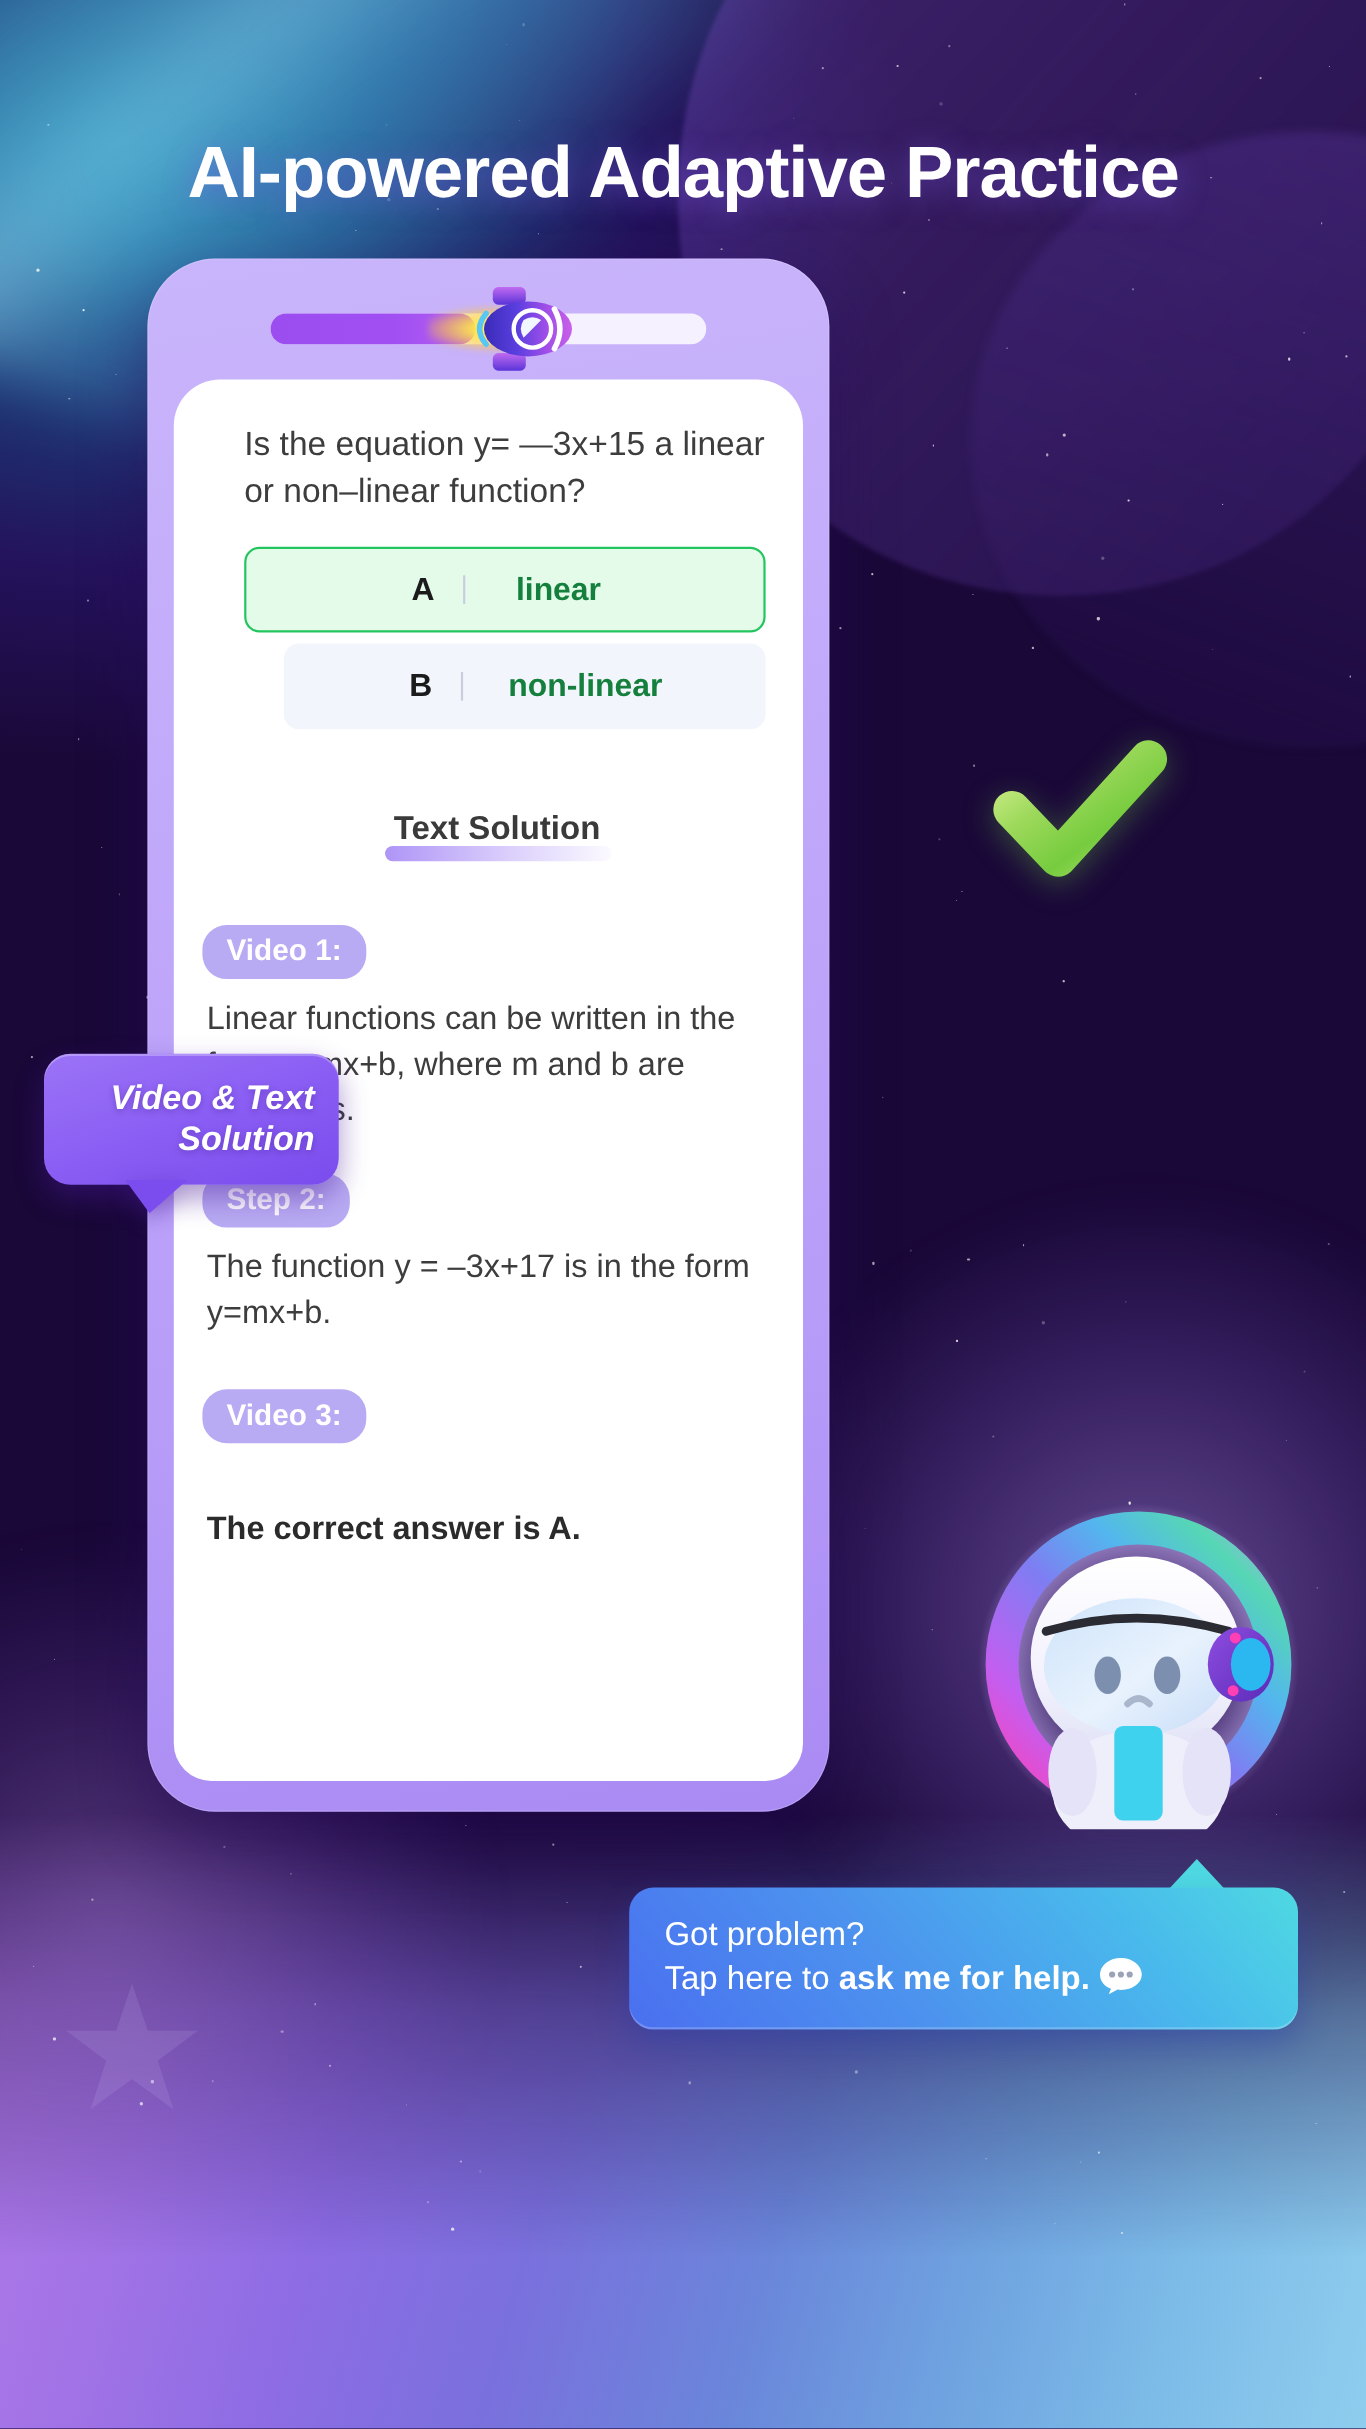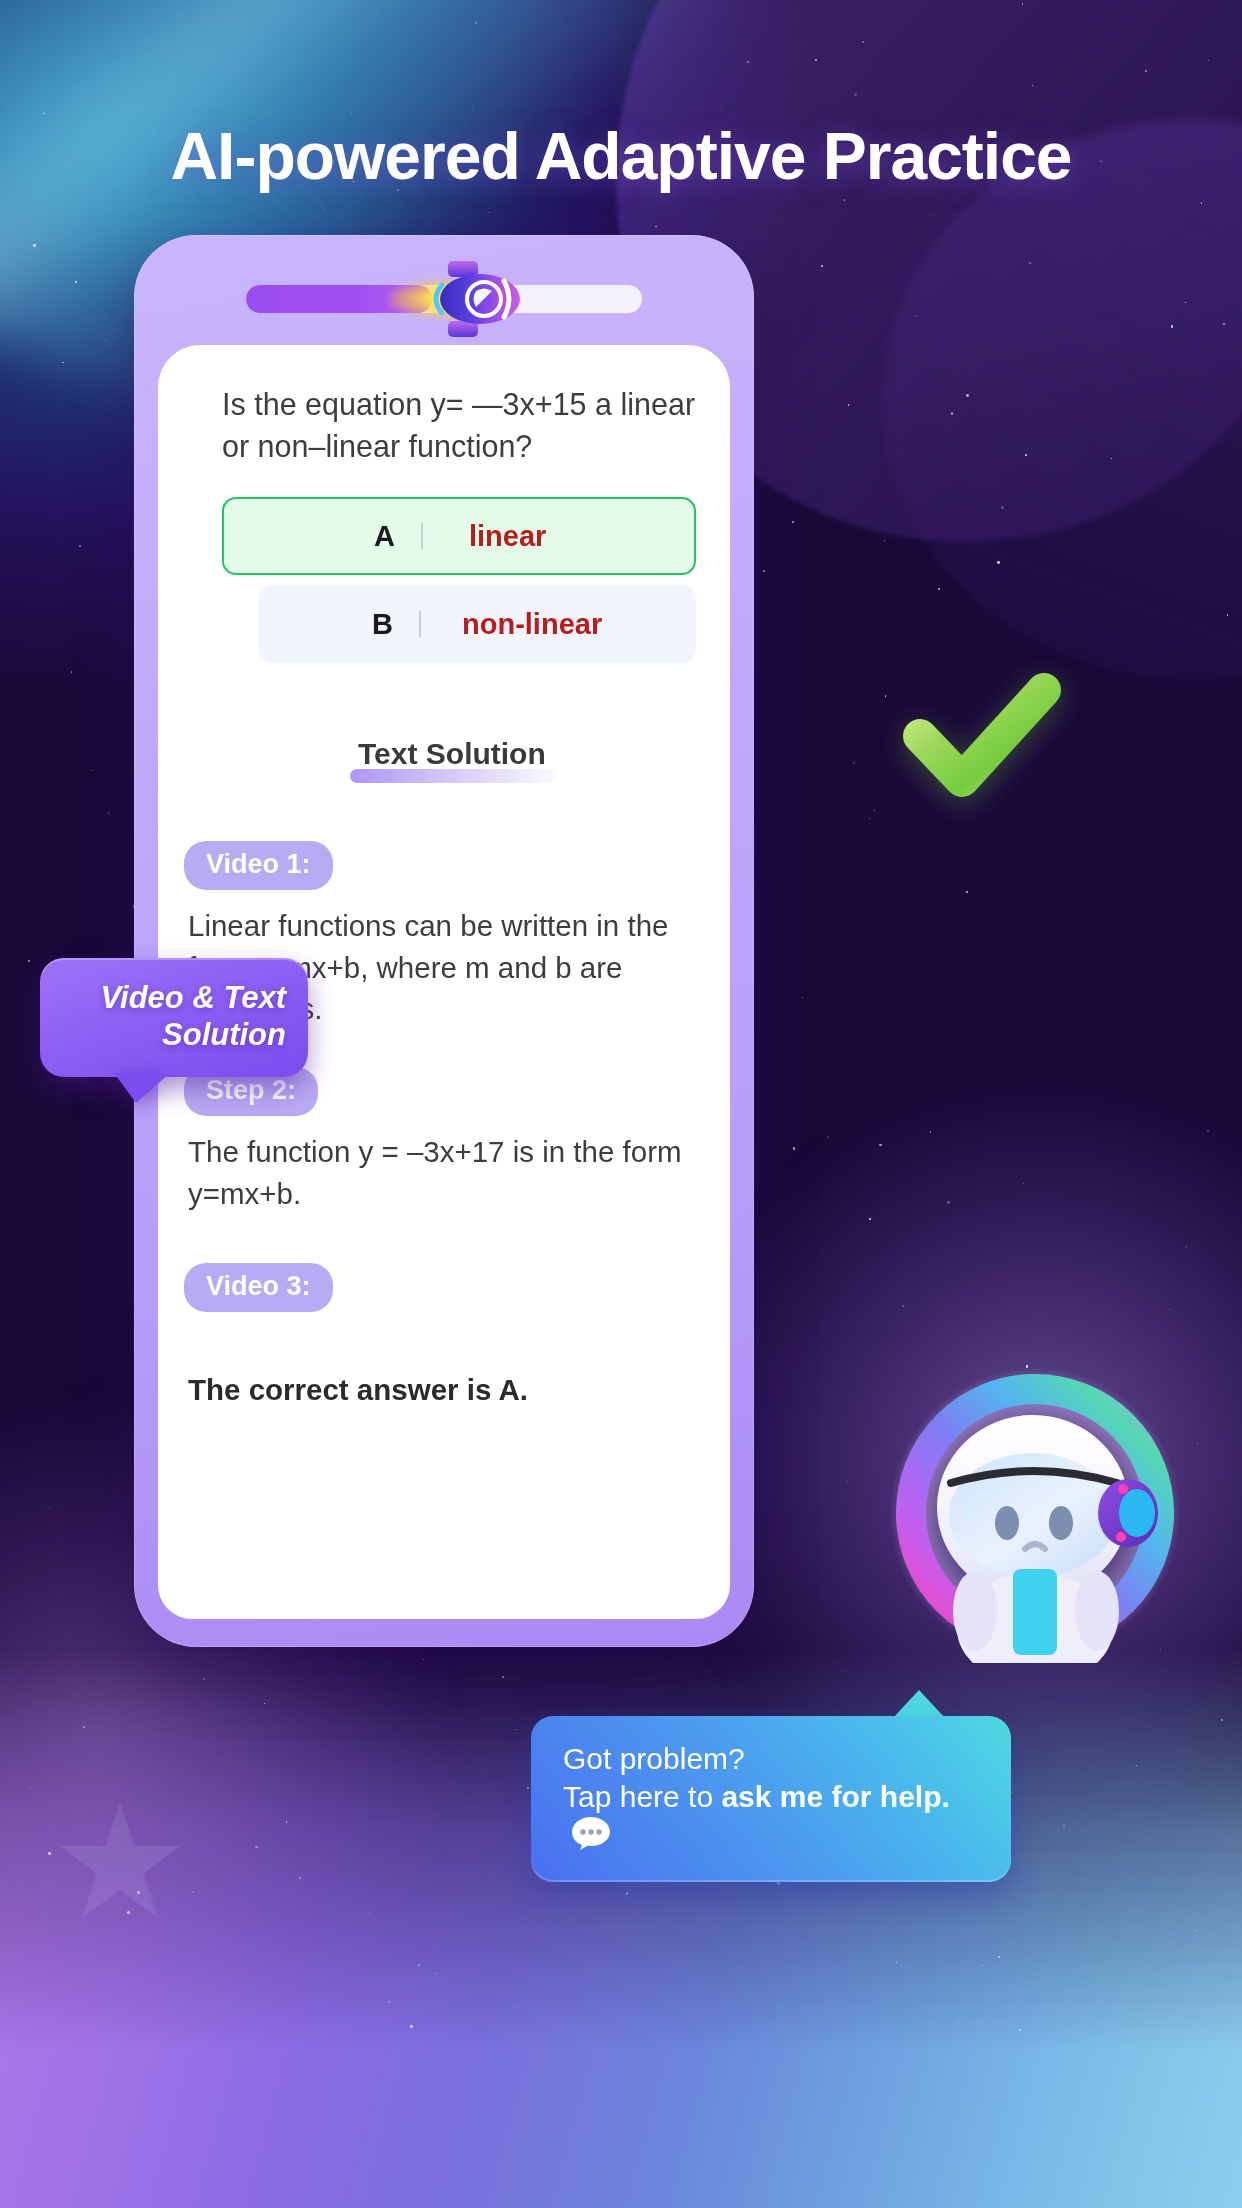--- a/index.html
+++ b/index.html
@@ -136,21 +136,21 @@
     position:absolute; font-size:29px; font-weight:bold; color:#1b1b1b;
   }
   .opt-a .opt-letter{ left:150px; }
   .opt-b .opt-letter{ left:114px; }
   .opt-div{
     position:absolute; width:2px; height:26px; background:#c9cddd;
   }
   .opt-a .opt-div{ left:197px; }
   .opt-b .opt-div{ left:161px; }
   .opt-val{
-    position:absolute; font-size:29px; color:#b91c1c;
+    position:absolute; font-size:29px; color:#15803d;
   }
   .opt-a .opt-val{ left:245px; font-weight:bold; }
   .opt-b .opt-val{ left:204px; font-weight:bold;text-align:center; }
 
   
   #check{
     position:absolute; left:898px; top:664px; width:168px; height:150px; z-index:9;
     filter:drop-shadow(0 6px 14px rgba(110,200,70,.35));
   }
 
@@ -201,21 +201,21 @@
     filter:drop-shadow(0 6px 10px rgba(70,25,150,.35));
   }
 
   
   #robot{
     position:absolute; left:885px; top:1363px; width:300px; height:300px; z-index:8;
   }
 
   
   #chat{
-    position:absolute; left:531px; top:1716px; width:480px; z-index:11;
+    position:absolute; left:572px; top:1716px; width:608px; z-index:11;
   }
   .chat-box{
     position:relative;
     background:linear-gradient(230deg,#4ed9e2 0%,#49b9ec 26%,#4c93ee 60%,#4a6ff0 100%);
     border-radius:22px;
     padding:24px 30px 28px 32px;
     box-shadow:0 14px 28px rgba(40,60,170,.40), 0 -2px 0 rgba(255,255,255,.22) inset;
     color:#ffffff; font-size:30px; line-height:1.25;
   }
   .chat-box b{ font-weight:bold; }

